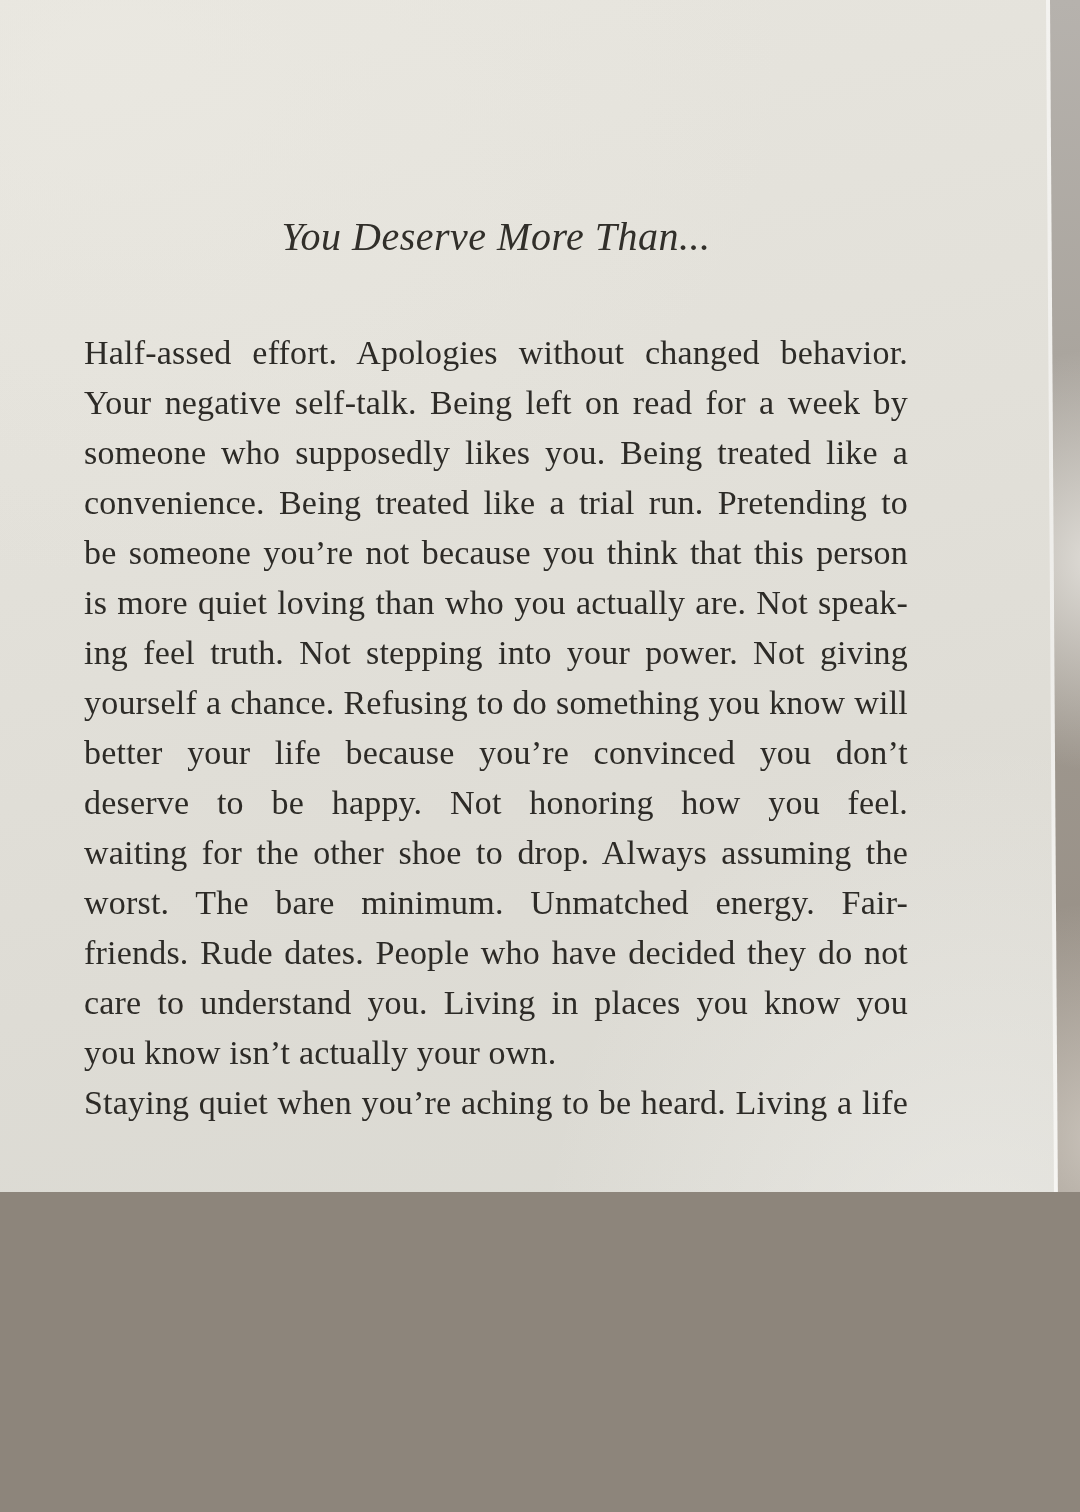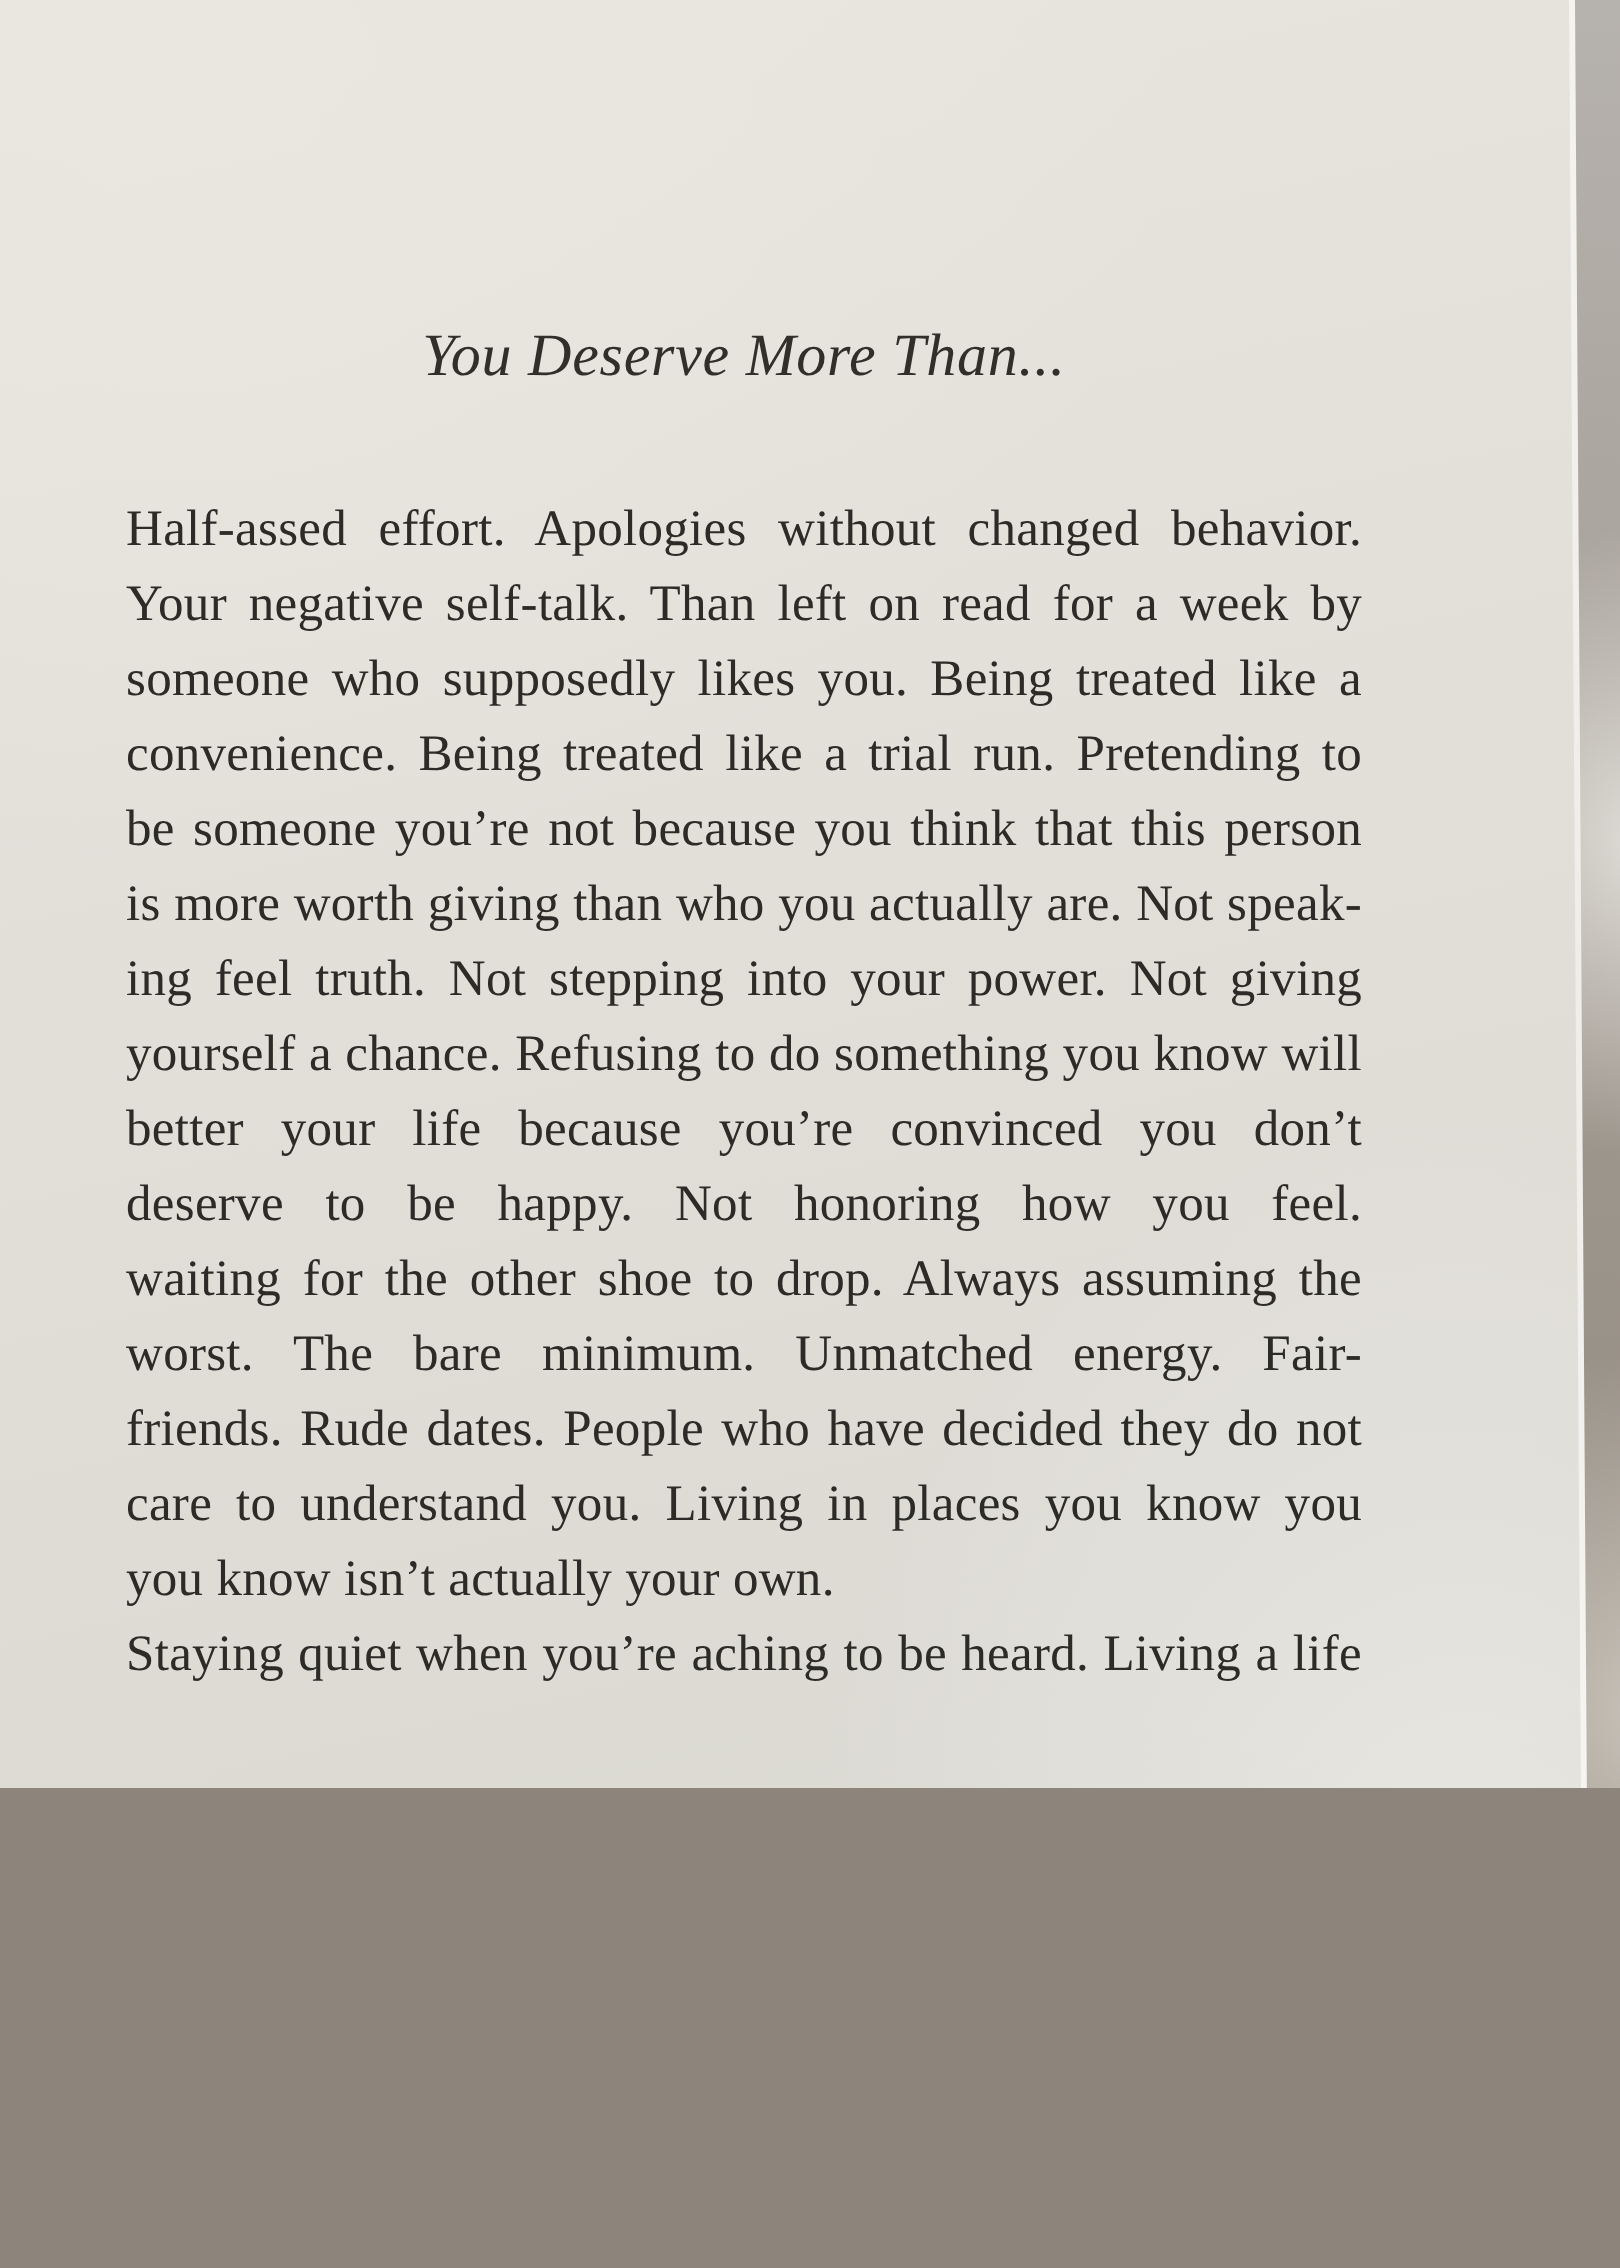--- a/index.html
+++ b/index.html
@@ -77,25 +77,25 @@
 </head>
 <body>
 
 <div class="photo">
   <div class="backdrop"></div>
   <div class="page-edge-highlight"></div>
   <div class="page">
     <div class="page-title">You Deserve More Than...</div>
     <div class="page-text">
       <div class="text-line">Half-assed effort. Apologies without changed behavior.</div>
-      <div class="text-line">Your negative self-talk. Than left on read for a week by</div>
+      <div class="text-line">Your negative self-talk. Being left on read for a week by</div>
       <div class="text-line">someone who supposedly likes you. Being treated like a</div>
       <div class="text-line">convenience. Being treated like a trial run. Pretending to</div>
       <div class="text-line">be someone you’re not because you think that this person</div>
-      <div class="text-line">is more worth giving than who you actually are. Not speak-</div>
+      <div class="text-line">is more quiet loving than who you actually are. Not speak-</div>
       <div class="text-line">ing feel truth. Not stepping into your power. Not giving</div>
       <div class="text-line">yourself a chance. Refusing to do something you know will</div>
       <div class="text-line">better your life because you’re convinced you don’t actually</div>
       <div class="text-line">deserve to be happy. Not honoring how you feel. Constantly</div>
       <div class="text-line">waiting for the other shoe to drop. Always assuming the</div>
       <div class="text-line">worst. The bare minimum. Unmatched energy. Fair-weather</div>
       <div class="text-line">friends. Rude dates. People who have decided they do not</div>
       <div class="text-line">care to understand you. Living in places you know you</div>
       <div class="text-line last">you know isn’t actually your own.</div>
       <div class="text-line">Staying quiet when you’re aching to be heard. Living a life</div>

